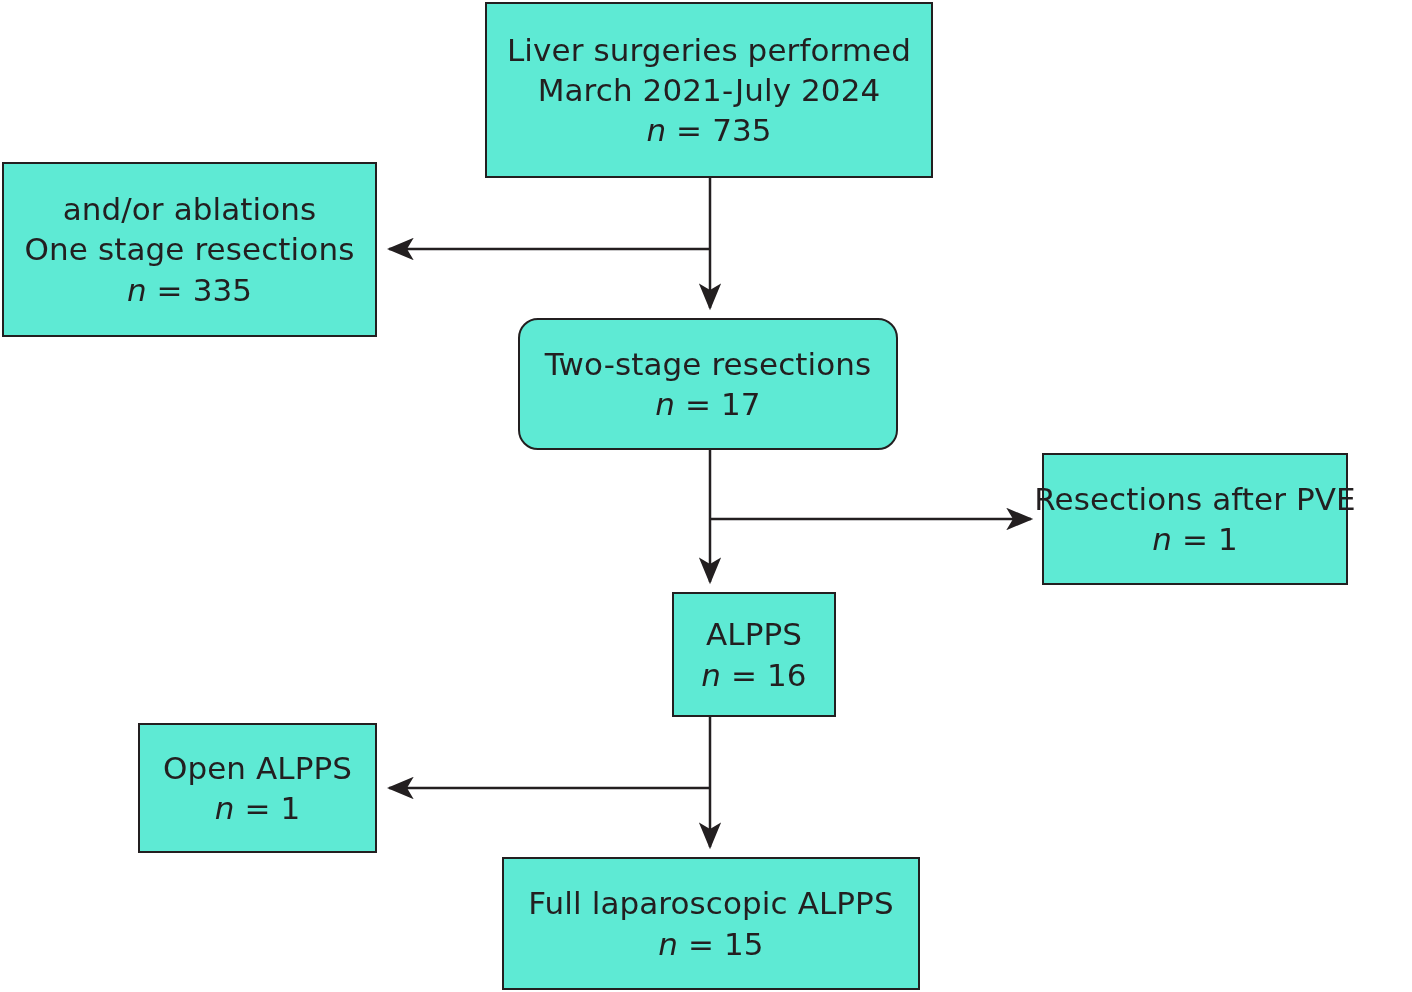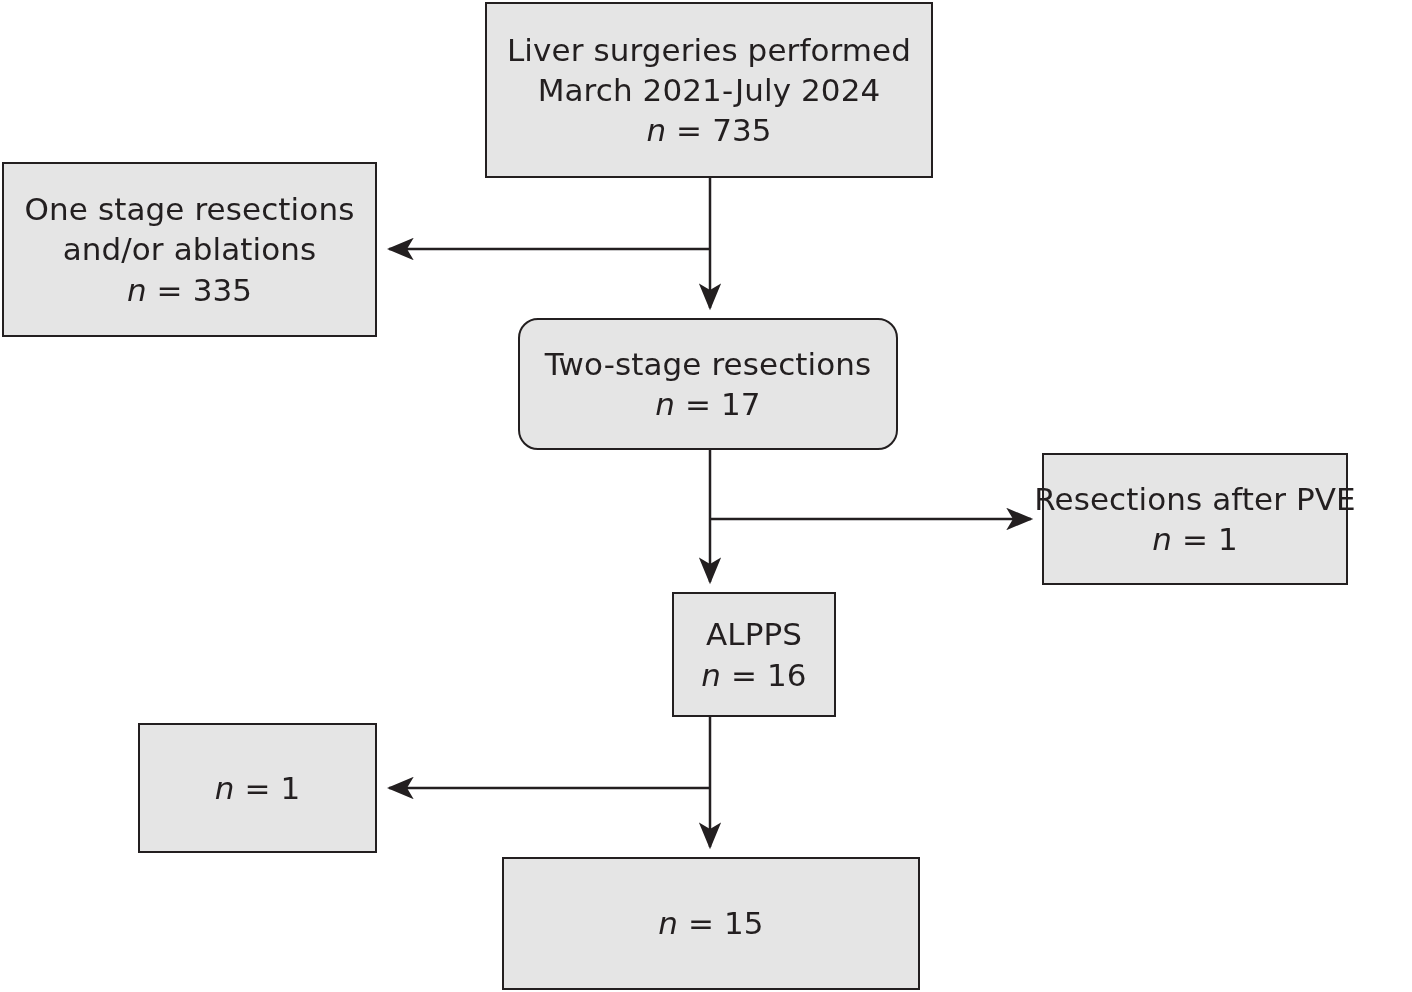--- a/index.html
+++ b/index.html
@@ -15,21 +15,21 @@
     position: relative;
     width: 1412px;
     height: 992px;
     background: #ffffff;
     overflow: hidden;
   }
   .flow-box {
     position: absolute;
     box-sizing: border-box;
     border: 2px solid #231f20;
-    background: #e5e5e5;
+    background: #5eead4;
     display: flex;
     flex-direction: column;
     align-items: center;
     justify-content: center;
     text-align: center;
     color: #231f20;
     font-size: 31px;
     line-height: 1.30;
     letter-spacing: 0.1px;
     z-index: 3;
@@ -107,41 +107,43 @@
     </g>
   </svg>
 
   <div class="flow-box" id="box-source">
     <span class="line">Liver surgeries performed</span>
     <span class="line">March 2021-July 2024</span>
     <span class="n-label"><span class="n-italic">n</span><span> = </span><span>735</span></span>
   </div>
 
   <div class="flow-box" id="box-one-stage">
+    <span class="line">and/or ablations</span>
     <span class="line">One stage resections</span>
-    <span class="line">and/or ablations</span>
     <span class="n-label"><span class="n-italic">n</span><span> = </span><span>335</span></span>
   </div>
 
   <div class="flow-box" id="box-two-stage">
     <span class="line">Two-stage resections</span>
     <span class="n-label"><span class="n-italic">n</span><span> = </span><span>17</span></span>
   </div>
 
   <div class="flow-box" id="box-pve">
     <span class="line">Resections after PVE</span>
     <span class="n-label"><span class="n-italic">n</span><span> = </span><span>1</span></span>
   </div>
 
   <div class="flow-box" id="box-alpps">
     <span class="line">ALPPS</span>
     <span class="n-label"><span class="n-italic">n</span><span> = </span><span>16</span></span>
   </div>
 
   <div class="flow-box" id="box-open-alpps">
+    <span class="line">Open ALPPS</span>
     <span class="n-label"><span class="n-italic">n</span><span> = </span><span>1</span></span>
   </div>
 
   <div class="flow-box" id="box-lap-alpps">
+    <span class="line">Full laparoscopic ALPPS</span>
     <span class="n-label"><span class="n-italic">n</span><span> = </span><span>15</span></span>
   </div>
 
 </div>
 
 </body></html>

